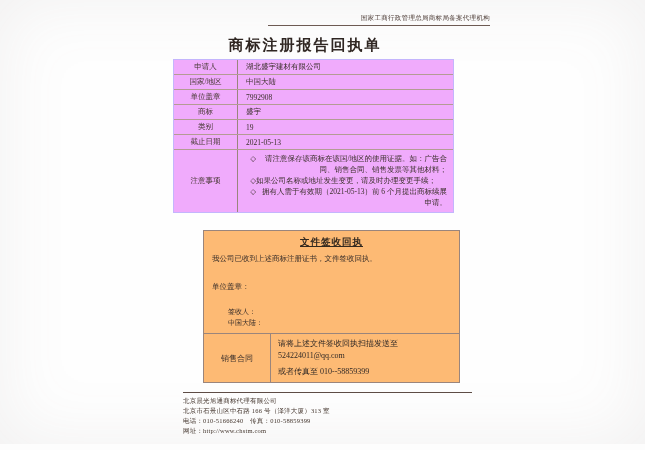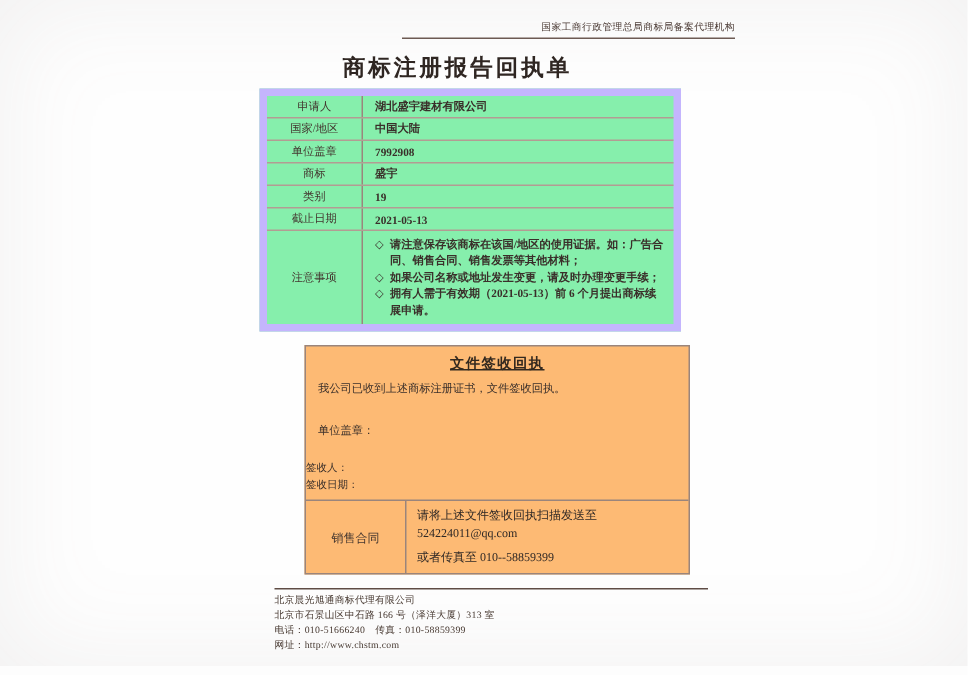--- a/index.html
+++ b/index.html
@@ -33,39 +33,39 @@
     font-size: 15px;
     font-weight: bold;
     letter-spacing: 2px;
     color: #2f2622;
   }
 
   
   .info-table {
     position: absolute;
     left: 173px; top: 59px; width: 281px;
-    border: 5px solid #c4b5fd;
-    background: #86efac;
+    border: 1px solid #c4b5fd;
+    background: #f0abfc;
+    text-align: right;
   }
   .it-row { display: flex; border-bottom: 1px solid #b39c93; }
   .it-row:last-child { border-bottom: none; }
   .it-label {
     width: 64px; flex: 0 0 64px;
     border-right: 1px solid #9a857c;
     display: flex; align-items: center; justify-content: center;
     font-size: 7.5px;
     color: #43362f;
   }
   .it-value {
     flex: 1;
     display: flex; align-items: center;
     padding: 0 4px 0 8px;
     font-size: 7.5px;
     color: #3a2f2a;
-    font-weight: bold;
   }
   .it-row.simple { height: 15px; }
   .it-row.notes { min-height: 56px; }
   .it-row.notes .it-value { display: block; padding: 4px 6px 4px 8px; }
   .note-item { display: flex; font-size: 7.5px; line-height: 1.45; color: #3a2f2a; }
   .note-bullet { flex: 0 0 10px; }
 
   
   .receipt-box {
     position: absolute;
@@ -78,21 +78,21 @@
     margin-top: 5px;
     text-align: center;
     font-size: 9.5px;
     font-weight: bold;
     letter-spacing: 1px;
     text-decoration: underline;
     color: #33291f;
   }
   .receipt-confirm { margin: 5px 8px 0 8px; font-size: 7.5px; color: #3a2f2a; }
   .receipt-seal { margin: 18px 8px 0 8px; font-size: 7.5px; color: #3a2f2a; }
-  .receipt-signer { margin: 15px 8px 0 0; font-size: 7px; line-height: 1.55; color: #3a2f2a; }
+  .receipt-signer { margin: 15px 8px 0 24px; font-size: 7px; line-height: 1.55; color: #3a2f2a; }
   .remark-row { display: flex; border-top: 1px solid #9a857c; min-height: 32px; }
   .remark-label {
     flex: 0 0 67px; width: 67px;
     border-right: 1px solid #9a857c;
     display: flex; align-items: center; justify-content: center;
     font-size: 8px; color: #43362f;
   }
   .remark-value { flex: 1; padding: 4px 4px 4px 7px; font-size: 8px; color: #2f2825; }
   .remark-value div { line-height: 12px; }
   .remark-value div + div { margin-top: 4px; }
@@ -162,21 +162,21 @@
     </div>
   </div>
 
   <div class="receipt-box">
     <div class="receipt-main">
       <div class="receipt-title">文件签收回执</div>
       <div class="receipt-confirm">我公司已收到上述商标注册证书，文件签收回执。</div>
       <div class="receipt-seal">单位盖章：</div>
       <div class="receipt-signer">
         <div>签收人：</div>
-        <div>签收日期：</div>
+        <div>中国大陆：</div>
       </div>
     </div>
     <div class="remark-row">
       <div class="remark-label">销售合同</div>
       <div class="remark-value">
         <div>请将上述文件签收回执扫描发送至 524224011@qq.com</div>
         <div>或者传真至 010--58859399</div>
       </div>
     </div>
   </div>

